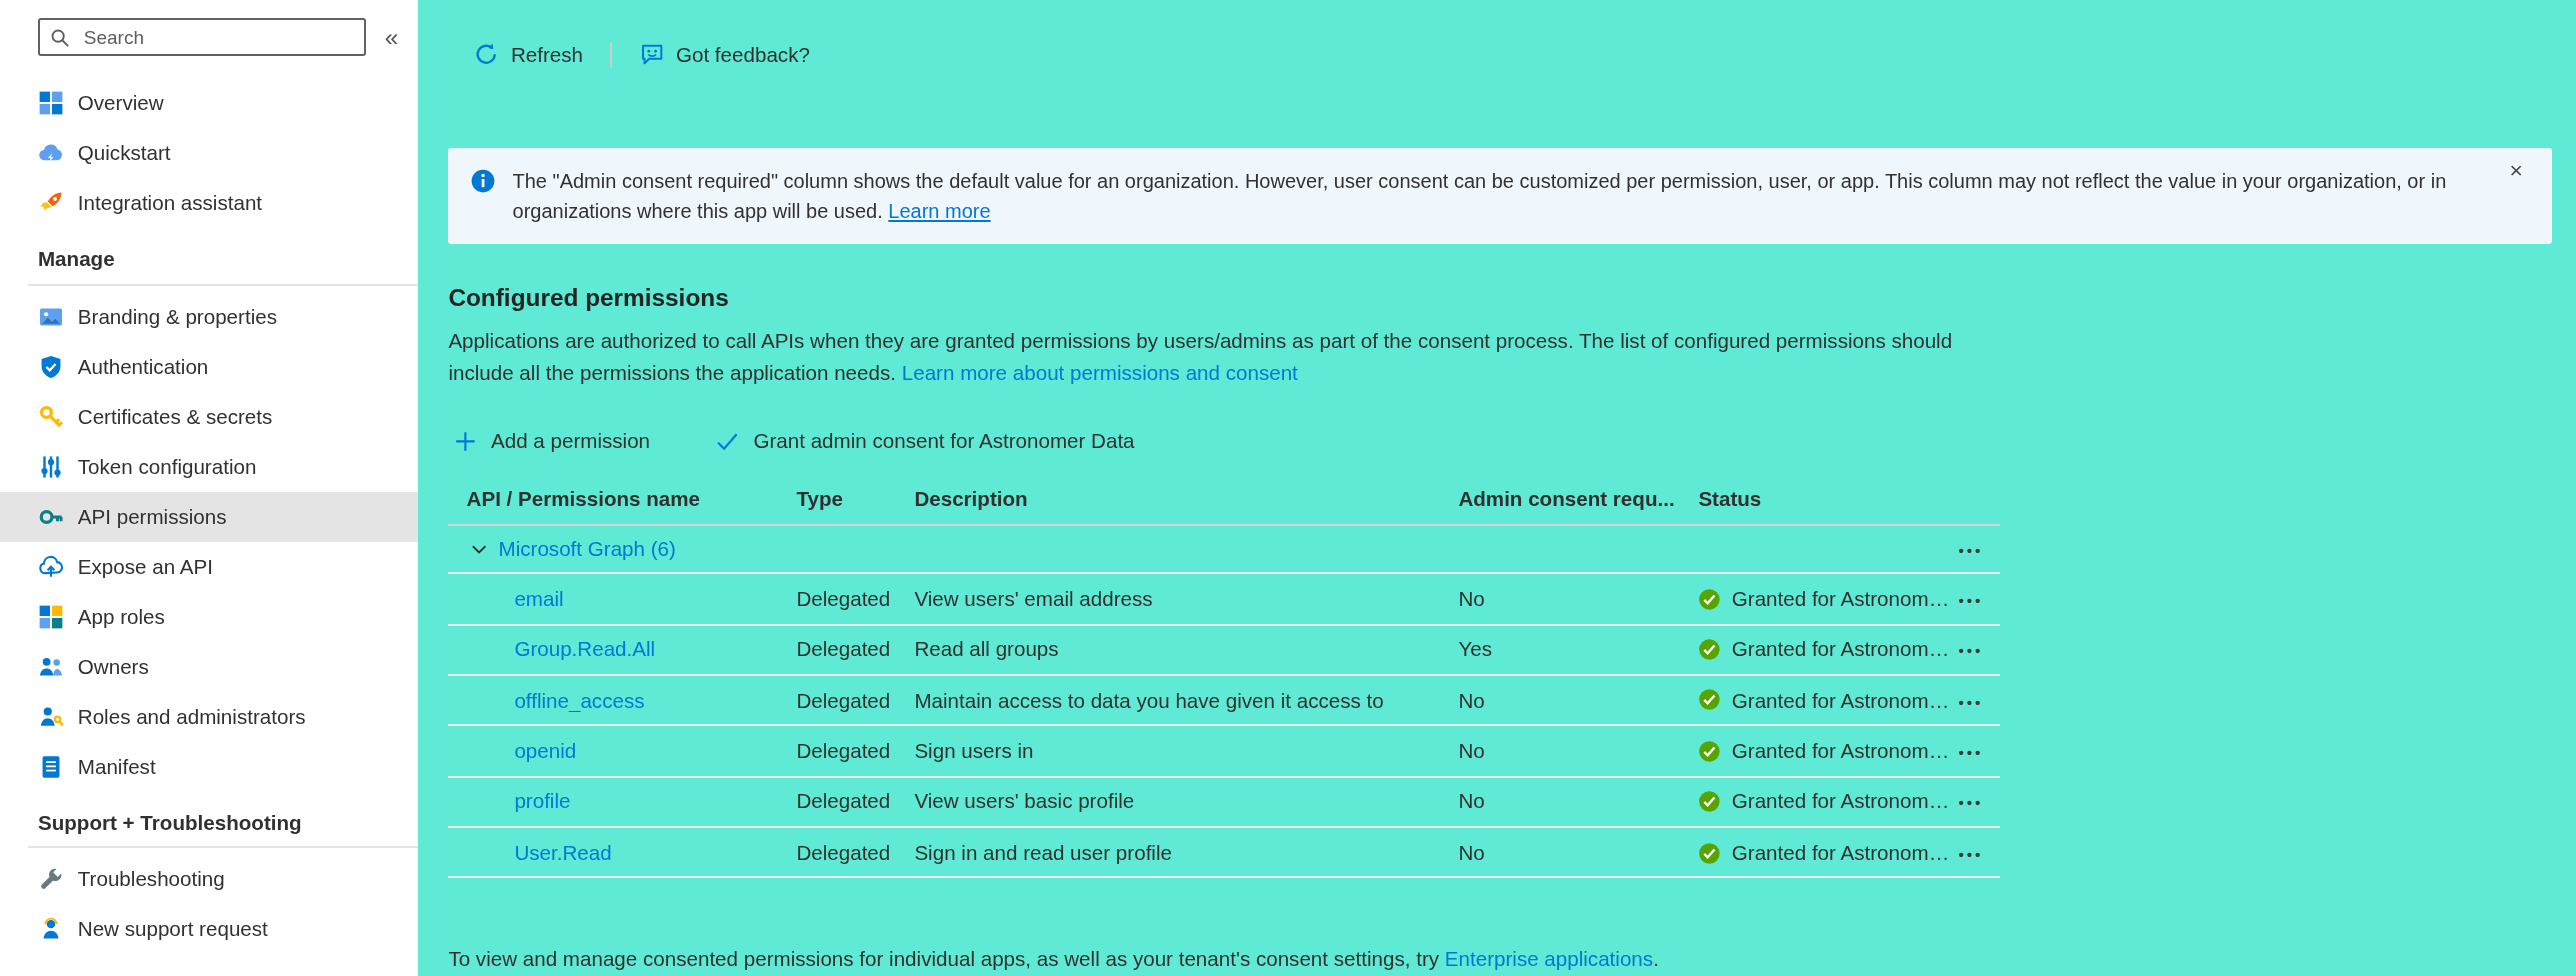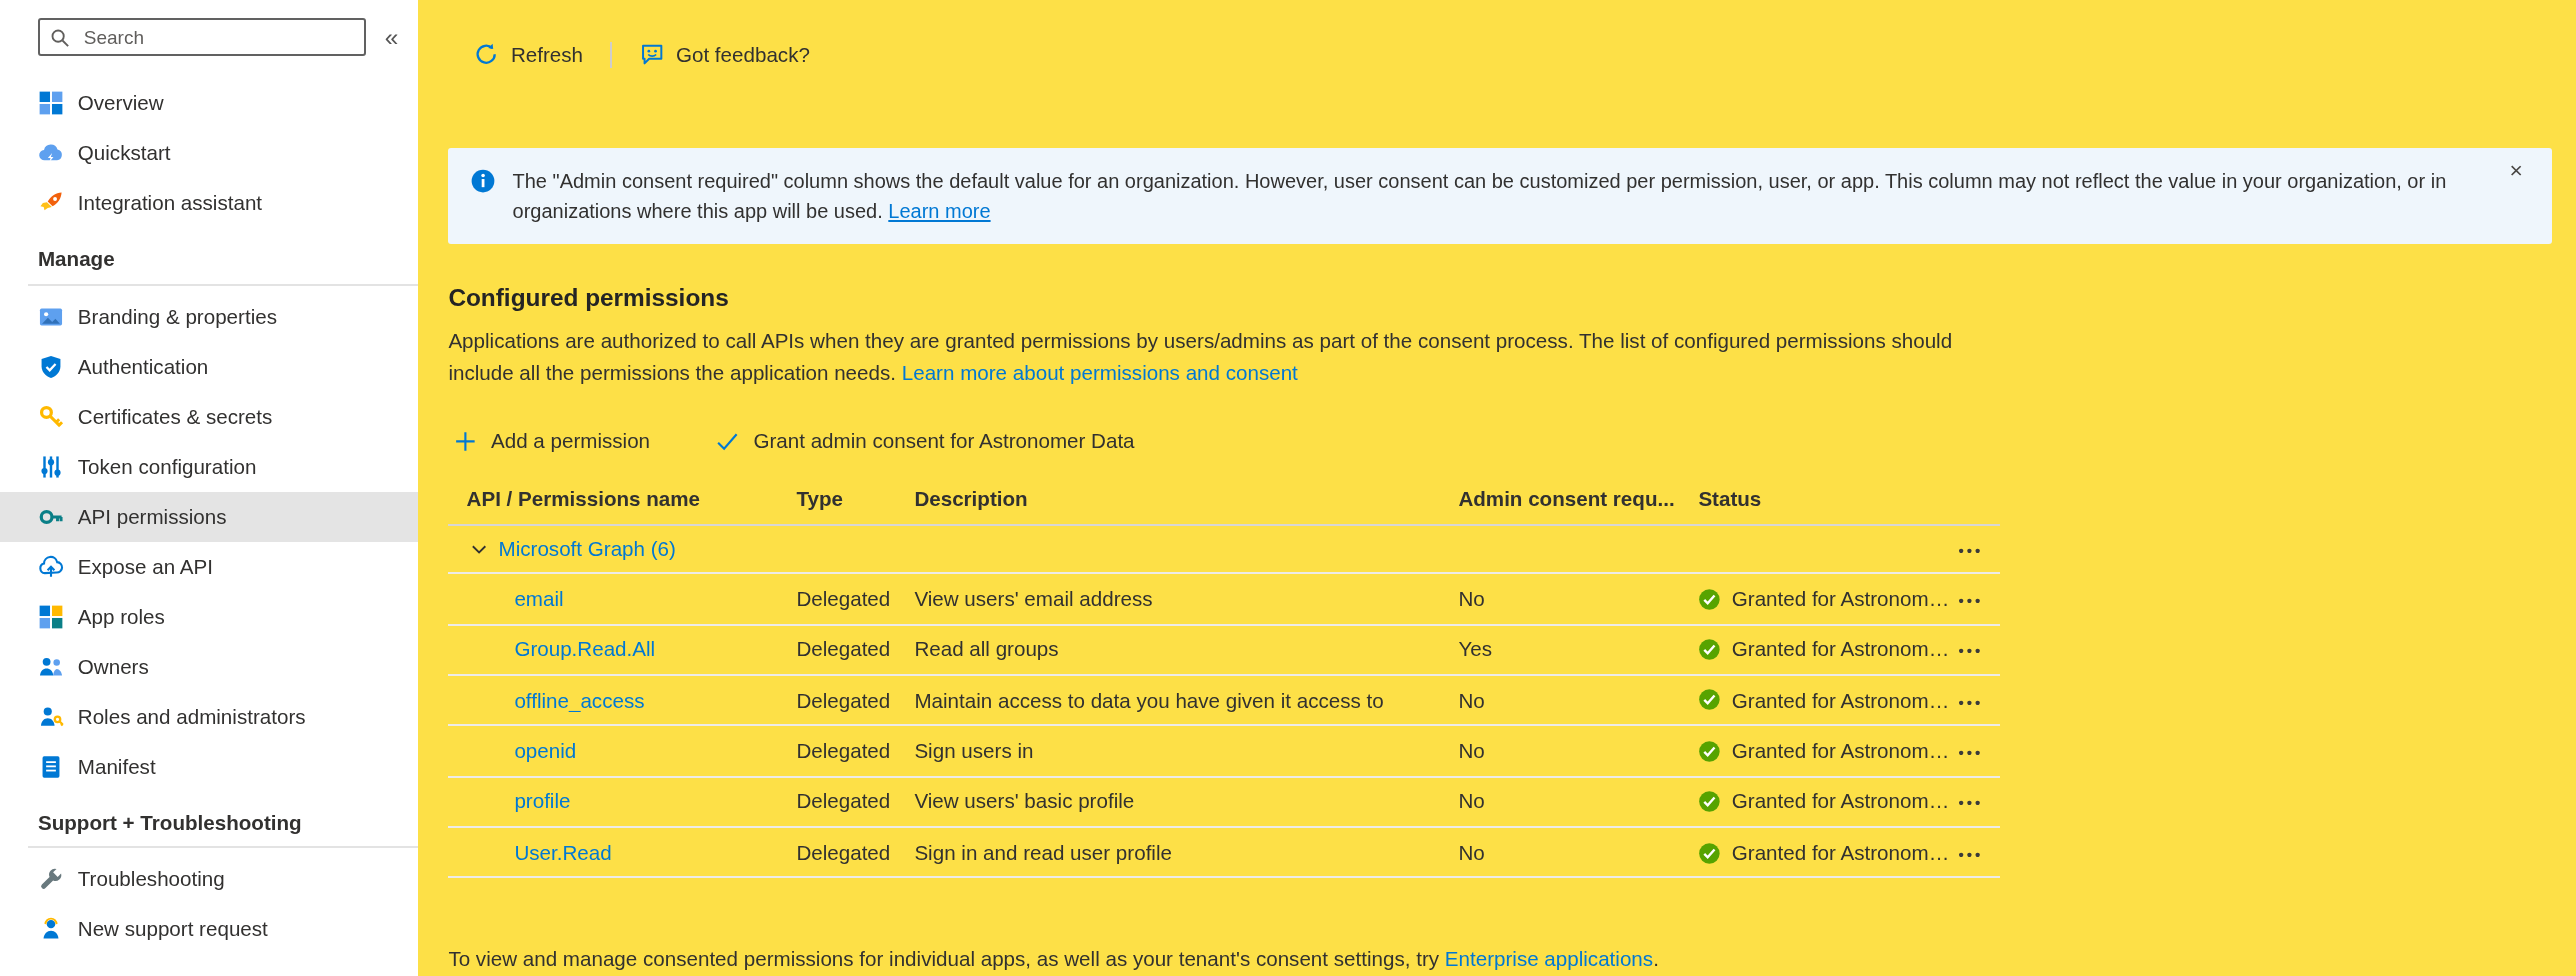--- a/index.html
+++ b/index.html
@@ -1,17 +1,17 @@
 <!DOCTYPE html>
 <html style="--accent: #0078d4; --text: #323130; --banner-bg: #eff6fc; --selected-bg: #e4e4e4; --success: #57a300;font-size:12.2px"><head>
 <meta charset="utf-8">
 <style>
   html,body{margin:0;padding:0;background:#fff;}
   body{font-family:"Liberation Sans",sans-serif;color:var(--text,#323130);}
-  .viewport{width:2576px;height:976px;overflow:hidden;position:relative;background:#fde047;}
+  .viewport{width:2576px;height:976px;overflow:hidden;position:relative;background:#5eead4;}
   .scale{width:1288px;height:488px;transform:scale(2);transform-origin:0 0;display:flex;}
 
   svg{display:block;}
   a{color:var(--accent,#0078d4);text-decoration:none;cursor:pointer;}
 
   
   .sidebar{width:209px;flex:0 0 209px;box-sizing:border-box;padding-top:9.1px;background:#fff;}
   .sidebar-top{display:flex;align-items:center;padding:0 6.1px 0 19px;gap:5.3px;}
   .search-box{flex:1;display:flex;align-items:center;gap:4.6px;border:0.8px solid #616161;border-radius:1.5px;height:19px;padding:0 5.3px;background:#fff;box-sizing:border-box;}
   .search-box input{border:none;outline:none;flex:1;min-width:0;font-family:"Liberation Sans",sans-serif;font-size:9.5px;color:#323130;background:transparent;}

